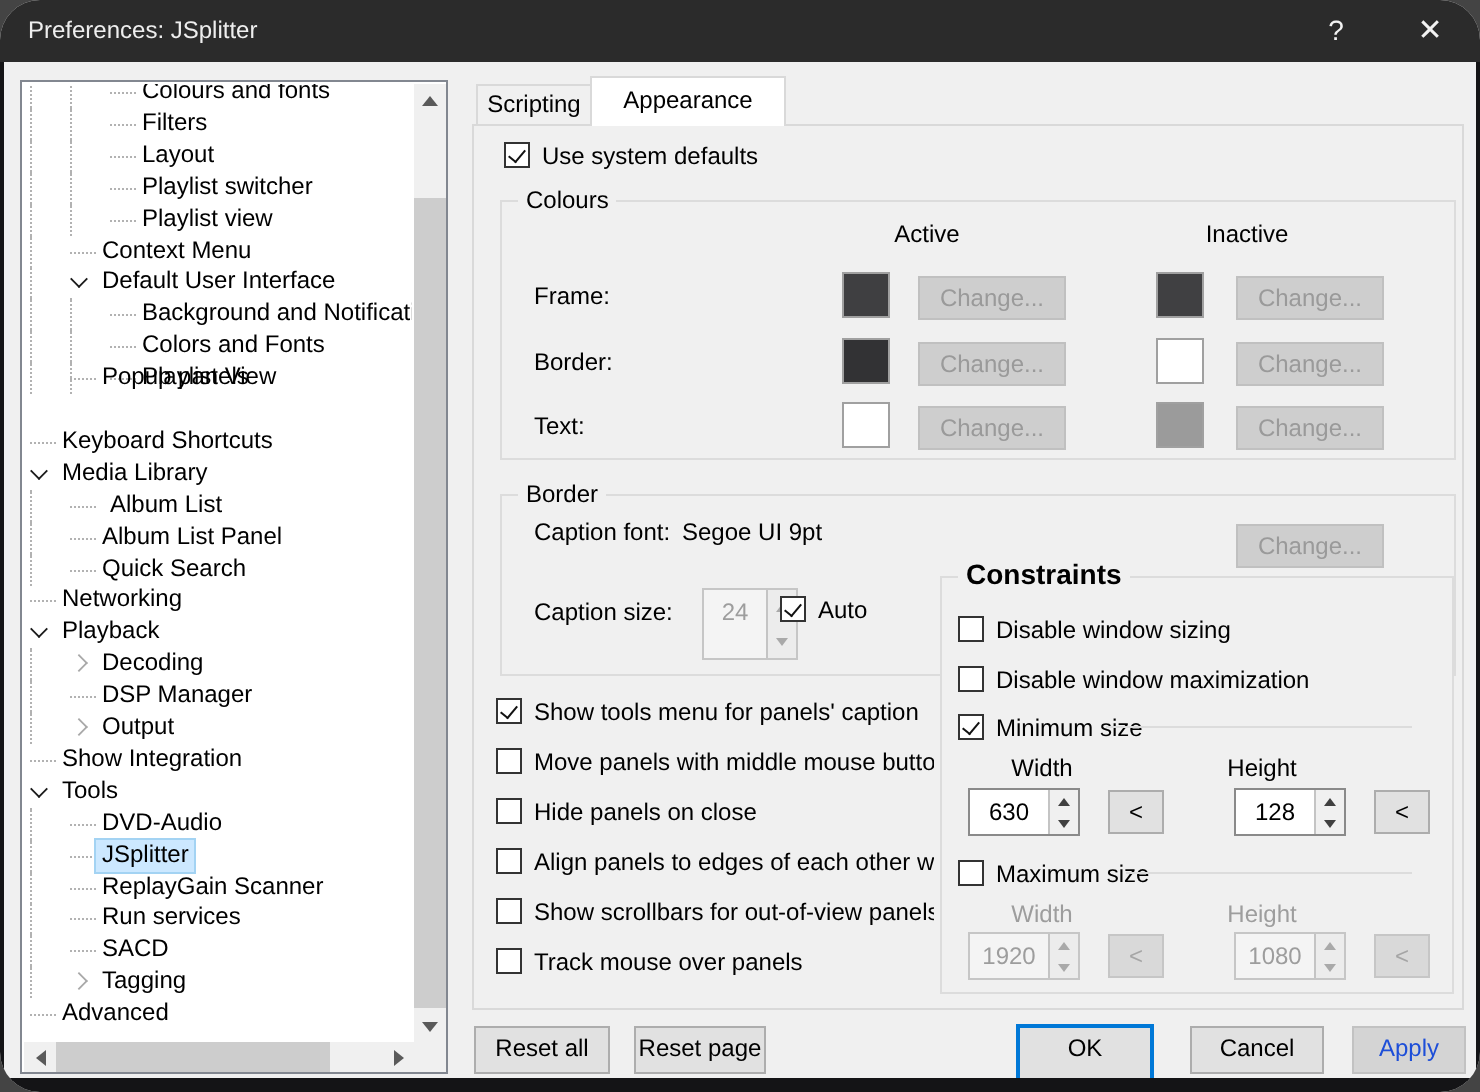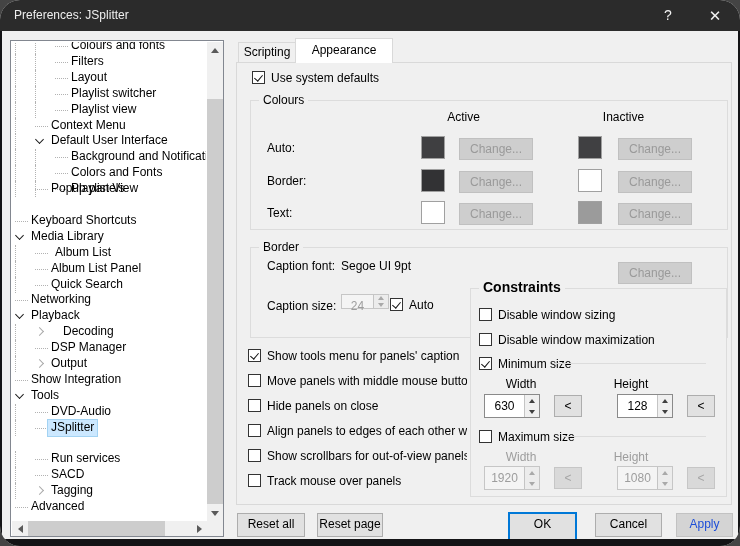--- a/index.html
+++ b/index.html
@@ -194,21 +194,21 @@
           <span class="conn" style="left: 3px;"></span>
           <span class="tlabel" style="left: 16px;">Networking</span>
         </div>
         <div class="trow" style="top: 266.3px;">
           <span class="chev exp" style="left: 4px;"></span>
           <span class="tlabel" style="left: 16px;">Playback</span>
         </div>
         <div class="trow" style="top: 282.2px;">
           <span class="guide" style="left: 3px;"></span>
           <span class="chev col" style="left: 24px;"></span>
-          <span class="tlabel" style="left: 36px; margin-left: 12px;">Decoding</span>
+          <span class="tlabel" style="left: 36px;">Decoding</span>
         </div>
         <div class="trow" style="top: 298.1px;">
           <span class="guide" style="left: 3px;"></span>
           <span class="conn" style="left: 23px;"></span>
           <span class="tlabel" style="left: 36px;">DSP Manager</span>
         </div>
         <div class="trow" style="top: 314px;">
           <span class="guide" style="left: 3px;"></span>
           <span class="chev col" style="left: 24px;"></span>
           <span class="tlabel" style="left: 36px;">Output</span>
@@ -223,20 +223,25 @@
         </div>
         <div class="trow" style="top: 361.7px;">
           <span class="guide" style="left: 3px;"></span>
           <span class="conn" style="left: 23px;"></span>
           <span class="tlabel" style="left: 36px;">DVD-Audio</span>
         </div>
         <div class="trow" style="top: 377.6px;">
           <span class="guide" style="left: 3px;"></span>
           <span class="conn" style="left: 23px;"></span>
           <span class="tlabel sel" style="left: 36px;">JSplitter</span>
+        </div>
+        <div class="trow" style="top: 393.5px;">
+          <span class="guide" style="left: 3px;"></span>
+          <span class="conn" style="left: 23px;"></span>
+          <span class="tlabel" style="left: 36px;">ReplayGain Scanner</span>
         </div>
         <div class="trow" style="top: 409.4px;">
           <span class="guide" style="left: 3px;"></span>
           <span class="conn" style="left: 23px;"></span>
           <span class="tlabel" style="left: 36px;">Run services</span>
         </div>
         <div class="trow" style="top: 425.3px;">
           <span class="guide" style="left: 3px;"></span>
           <span class="conn" style="left: 23px;"></span>
           <span class="tlabel" style="left: 36px;">SACD</span>
@@ -279,21 +284,21 @@
   <span class="cbx checked" style="left:252px; top:71px; z-index:2;">
       <i class="tick"></i>
     </span>
   <span class="clabel" style="left:271px; top:71px; z-index:2;">Use system defaults</span>
 
   <div class="group" style="left:250px; top:100px; width:478px; height:130px; z-index:2;">
     <span class="gtitle">Colours</span>
     <div class="hdr" style="left:155px; top:9px; width:115px;">Active</div>
     <div class="hdr" style="left:315px; top:9px; width:115px;">Inactive</div>
     <div id="colour-rows">
-        <span class="clabel" style="left: 16px; top: 40px;">Auto:</span>
+        <span class="clabel" style="left: 16px; top: 40px;">Frame:</span>
         <span class="swatch" style="left: 170px; top: 35px; background: rgb(63, 63, 65);"></span>
         <div class="btn dis" style="left: 208px; top: 37px; width: 74px; height: 22px;">Change...</div>
         <span class="swatch" style="left: 327px; top: 35px; background: rgb(64, 64, 66);"></span>
         <div class="btn dis" style="left: 367px; top: 37px; width: 74px; height: 22px;">Change...</div>
         <span class="clabel" style="left: 16px; top: 73px;">Border:</span>
         <span class="swatch" style="left: 170px; top: 68px; background: rgb(50, 50, 52);"></span>
         <div class="btn dis" style="left: 208px; top: 70px; width: 74px; height: 22px;">Change...</div>
         <span class="swatch" style="left: 327px; top: 68px; background: rgb(255, 255, 255);"></span>
         <div class="btn dis" style="left: 367px; top: 70px; width: 74px; height: 22px;">Change...</div>
         <span class="clabel" style="left: 16px; top: 105px;">Text:</span>
@@ -303,21 +308,21 @@
         <div class="btn dis" style="left: 367px; top: 102px; width: 74px; height: 22px;">Change...</div>
       </div>
   </div>
 
   <div class="group" style="left:250px; top:247px; width:478px; height:91px; z-index:2;">
     <span class="gtitle">Border</span>
     <span class="clabel" style="left:16px; top:11px;">Caption font:</span>
     <span class="clabel" style="left:90px; top:11px;">Segoe UI 9pt</span>
     <div class="btn dis" style="left:367px; top:14px; width:74px; height:22px;">Change...</div>
     <span class="clabel" style="left:16px; top:51px;">Caption size:</span>
-    <div class="spin dis" style="left:90px; top:46px; width:48px; height:15px;">
+    <div class="spin dis" style="left:100px; top:46px; width:48px; height:36px;">
       <span class="spin-val">24</span>
       <span class="spin-ud">
           <span class="spin-b up">
             <i></i>
           </span>
           <span class="spin-b dn">
             <i></i>
           </span>
         </span>
     </div>

